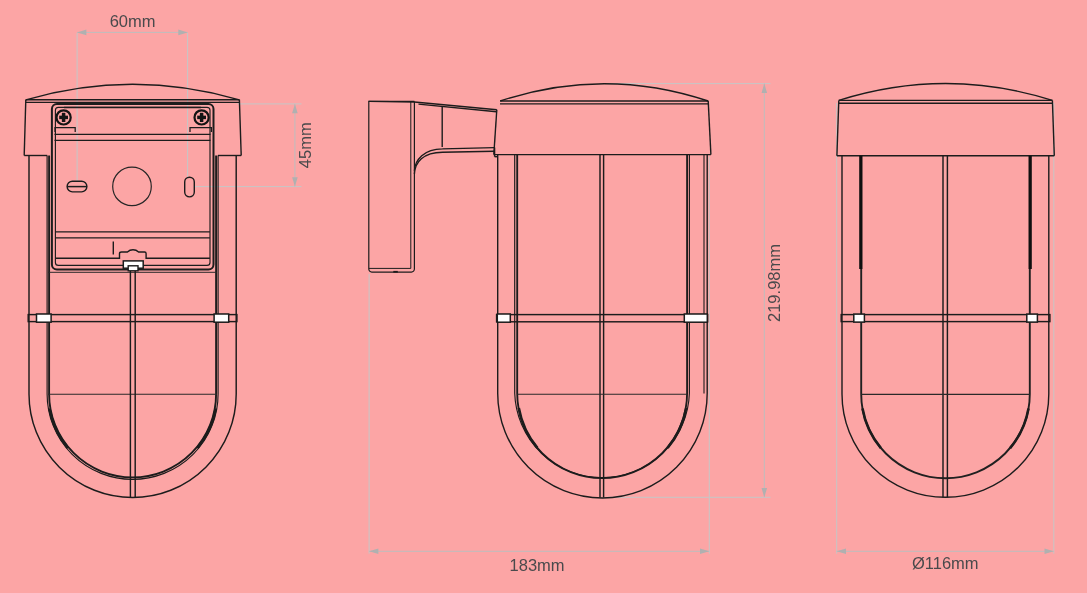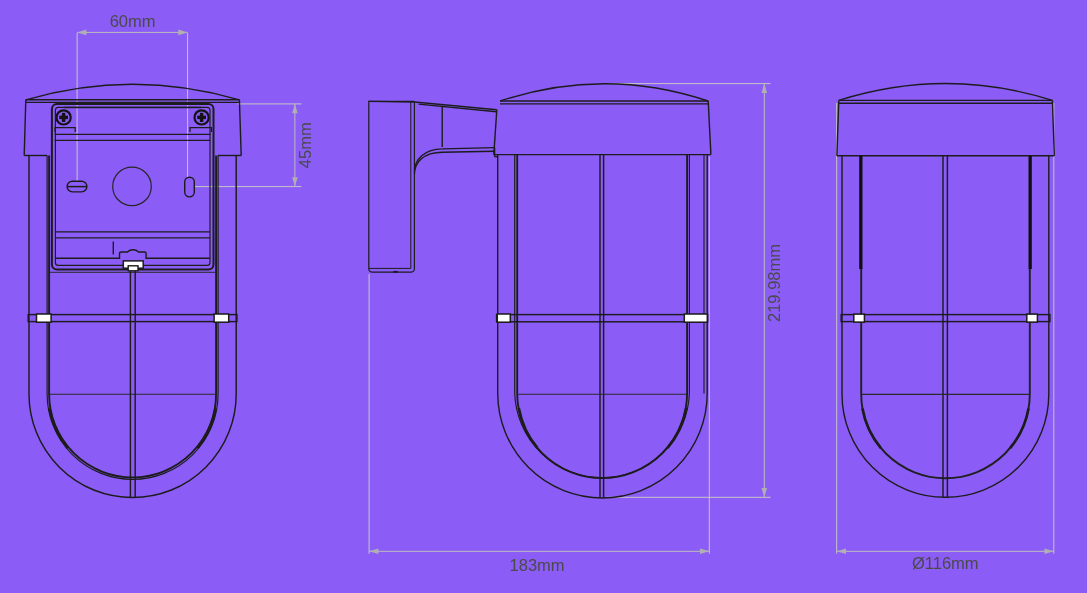--- a/index.html
+++ b/index.html
@@ -1,16 +1,16 @@
 <!DOCTYPE html>
 <html><head>
 <meta charset="utf-8">
 <style>
   html,body{margin:0;padding:0;background:#ffffff;}
-  .wrap{width:1087px;height:593px;position:relative;background:#8b5cf6;overflow:hidden;}
+  .wrap{width:1087px;height:593px;position:relative;background:#fca5a5;overflow:hidden;}
   svg{position:absolute;left:0;top:0;}
   text{font-family:"Liberation Sans",sans-serif;fill:#4a4a4c;font-size:16.5px;}
 </style>
 </head>
 <body>
 <div class="wrap">
 <svg width="1087" height="593" viewBox="0 0 1087 593" fill="none" stroke-linecap="butt">
 
 <g id="dims">
 

